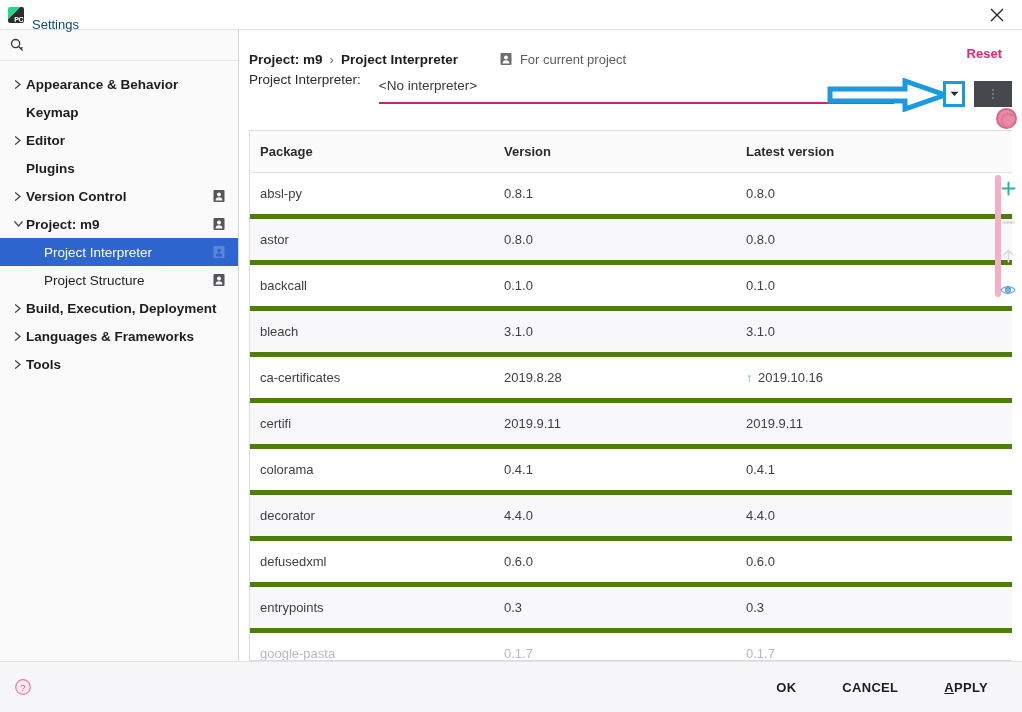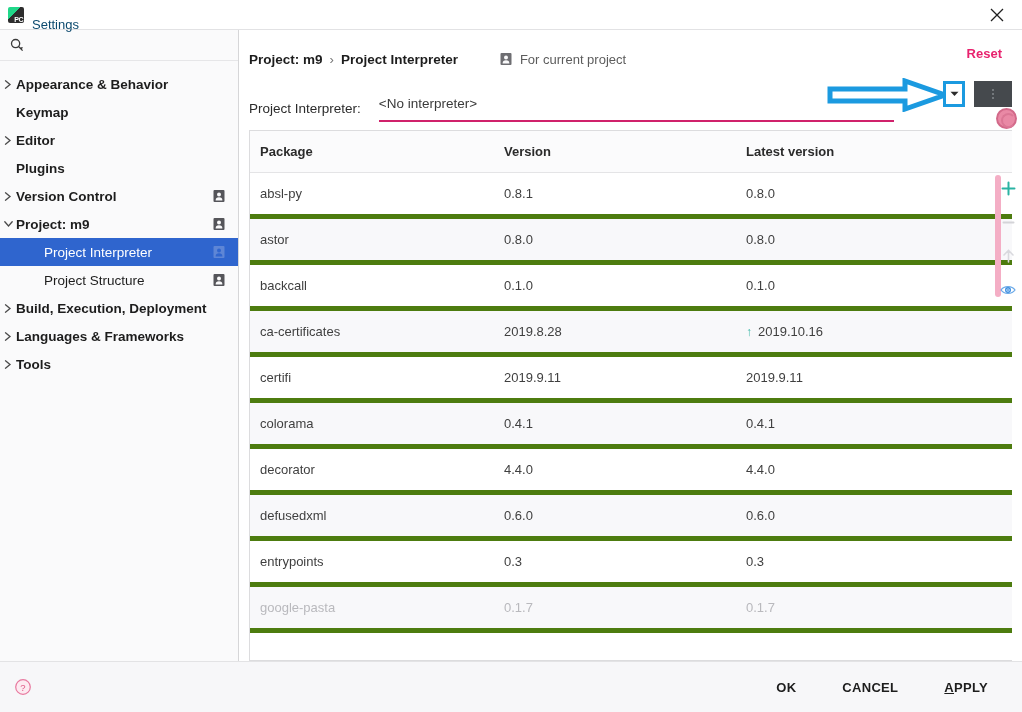--- a/index.html
+++ b/index.html
@@ -78,21 +78,21 @@
     color: #1d1d1d;
     position: relative;
   }
   .tree-item .chev {
     width: 16px; flex: 0 0 16px;
     display: flex; align-items: center; justify-content: center;
     color: #5a5a5a;
   }
   .tree-item .label { flex: 1; }
   .tree-item.bold .label { font-weight: bold; }
-  .tree-item.lvl0 { }
+  .tree-item.lvl0 { padding-left: 10px; }
   .tree-item.lvl1 { padding-left: 44px; }
   .tree-item.selected { background: #2f65ce; color: #ffffff; }
   .tree-item.selected .label { color: #ffffff; }
   .badge-icon { width: 14px; height: 14px; flex: 0 0 14px; }
 
   
   .content {
     flex: 1; background: #ffffff;
     position: relative;
     display: flex; flex-direction: column;
@@ -111,21 +111,21 @@
     font-size: 13px; color: #5c5c5c;
   }
   .crumb-scope .badge-icon { margin-right: 7px; }
   .reset-link {
     position: absolute; right: 20px; top: 16px;
     font-size: 13px; font-weight: bold;
     color: #e8226e; cursor: pointer;
   }
 
   .interp-row {
-    display: flex; align-items: flex-end;
+    display: flex; align-items: flex-start;
     padding-left: 10px;
     height: 44px;
     position: relative;
   }
   .interp-label { font-size: 13.5px; color: #2b2b2b; }
   .interp-field {
     margin-left: 18px;
     flex: 1;
     position: relative;
     height: 26px;
@@ -444,20 +444,25 @@
                 <td>astor</td>
                 <td>0.8.0</td>
                 <td><span>0.8.0</span></td>
               </tr>
               <tr>
                 <td>backcall</td>
                 <td>0.1.0</td>
                 <td><span>0.1.0</span></td>
               </tr>
               <tr>
+                <td>bleach</td>
+                <td>3.1.0</td>
+                <td><span>3.1.0</span></td>
+              </tr>
+              <tr>
                 <td>ca-certificates</td>
                 <td>2019.8.28</td>
                 <td><span class="up-arrow">↑</span><span>2019.10.16</span></td>
               </tr>
               <tr>
                 <td>certifi</td>
                 <td>2019.9.11</td>
                 <td><span>2019.9.11</span></td>
               </tr>
               <tr>

